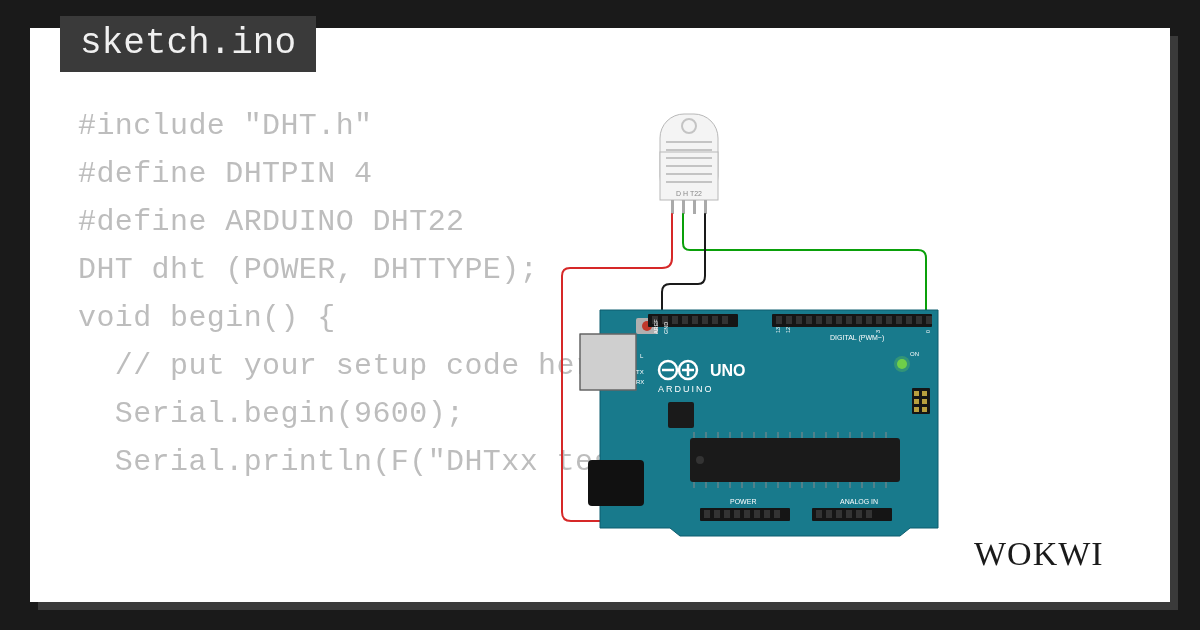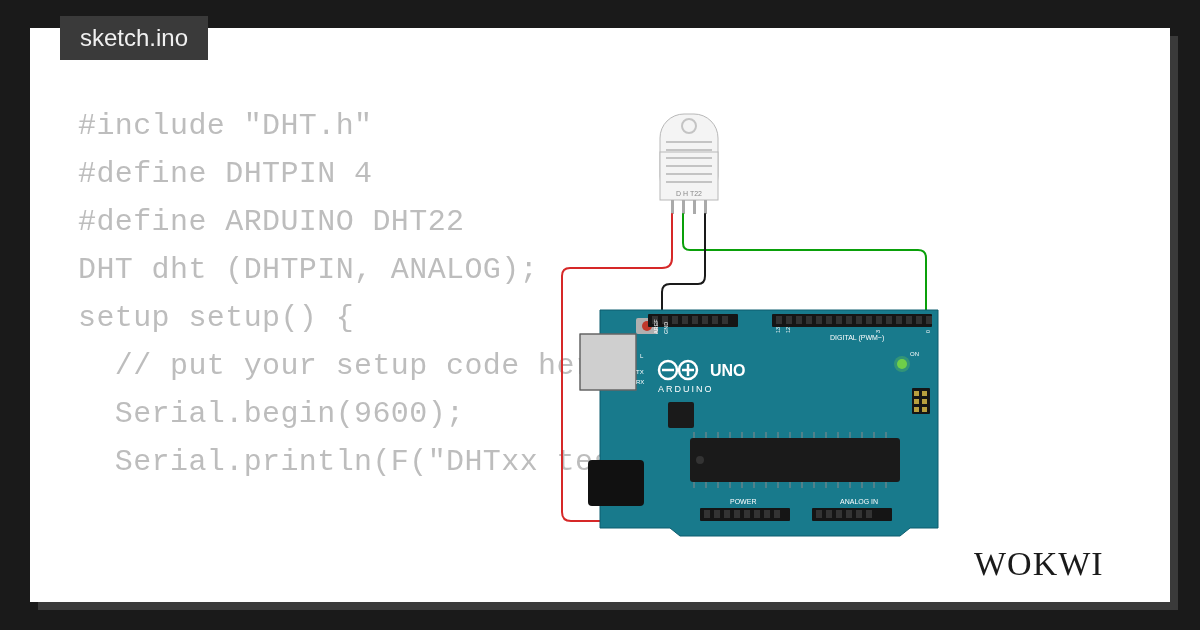--- a/index.html
+++ b/index.html
@@ -28,22 +28,22 @@
     background: #fff;
     padding: 0;
   }
   .tab {
     position: absolute;
     top: -12px;
     left: 30px;
     background: #3a3a3a;
     color: #f0f0f0;
     padding: 10px 20px;
-    font-family: Liberation Sans, sans-serif;
-    font-size: 24px;
+    font-family: Liberation Mono, monospace;
+    font-size: 36px;
     line-height: 1;
   }
   .code-area {
     position: absolute;
     left: 48px;
     top: 74px;
     right: 48px;
     bottom: 0;
     overflow: hidden;
   }
@@ -59,21 +59,21 @@
     position: absolute;
     right: 230px;
     top: 80px;
     width: 400px;
     height: 430px;
     z-index: 5;
   }
   .logo {
     position: absolute;
     right: 36px;
-    bottom: 8px;
+    bottom: 18px;
     font-family: Arial, sans-serif;
     font-size: 40px;
     font-weight: 400;
     color: #1a1a1a;
     letter-spacing: 1px;
     z-index: 10;
     margin-left: 23px;
   }
 </style>
 </head>
@@ -85,23 +85,23 @@
 
     <div class="tab">
       <span>sketch.ino</span>
     </div>
 
     <div class="code-area">
       <div class="code-line">#include "DHT.h"</div>
       <div class="code-line">#define DHTPIN 4</div>
       <div class="code-line">#define ARDUINO DHT22</div>
       <div class="code-line"></div>
-      <div class="code-line">DHT dht (DHTPIN, ANALOG);</div>
+      <div class="code-line">DHT dht (POWER, DHTTYPE);</div>
       <div class="code-line"></div>
-      <div class="code-line">setup setup() {</div>
+      <div class="code-line">void begin() {</div>
       <div class="code-line">  // put your setup code here, to run once:</div>
       <div class="code-line">  Serial.begin(9600);</div>
       <div class="code-line">  Serial.println(F("DHTxx test!"));</div>
     </div>
 
     <svg class="diagram" viewBox="0 0 400 430">
 
       <g>
         <rect x="120" y="6" width="58" height="86" rx="24" ry="24" fill="#f4f4f4" stroke="#b8b8b8" stroke-width="1"></rect>
         <rect x="120" y="44" width="58" height="48" fill="#f4f4f4" stroke="#b8b8b8" stroke-width="1"></rect>

